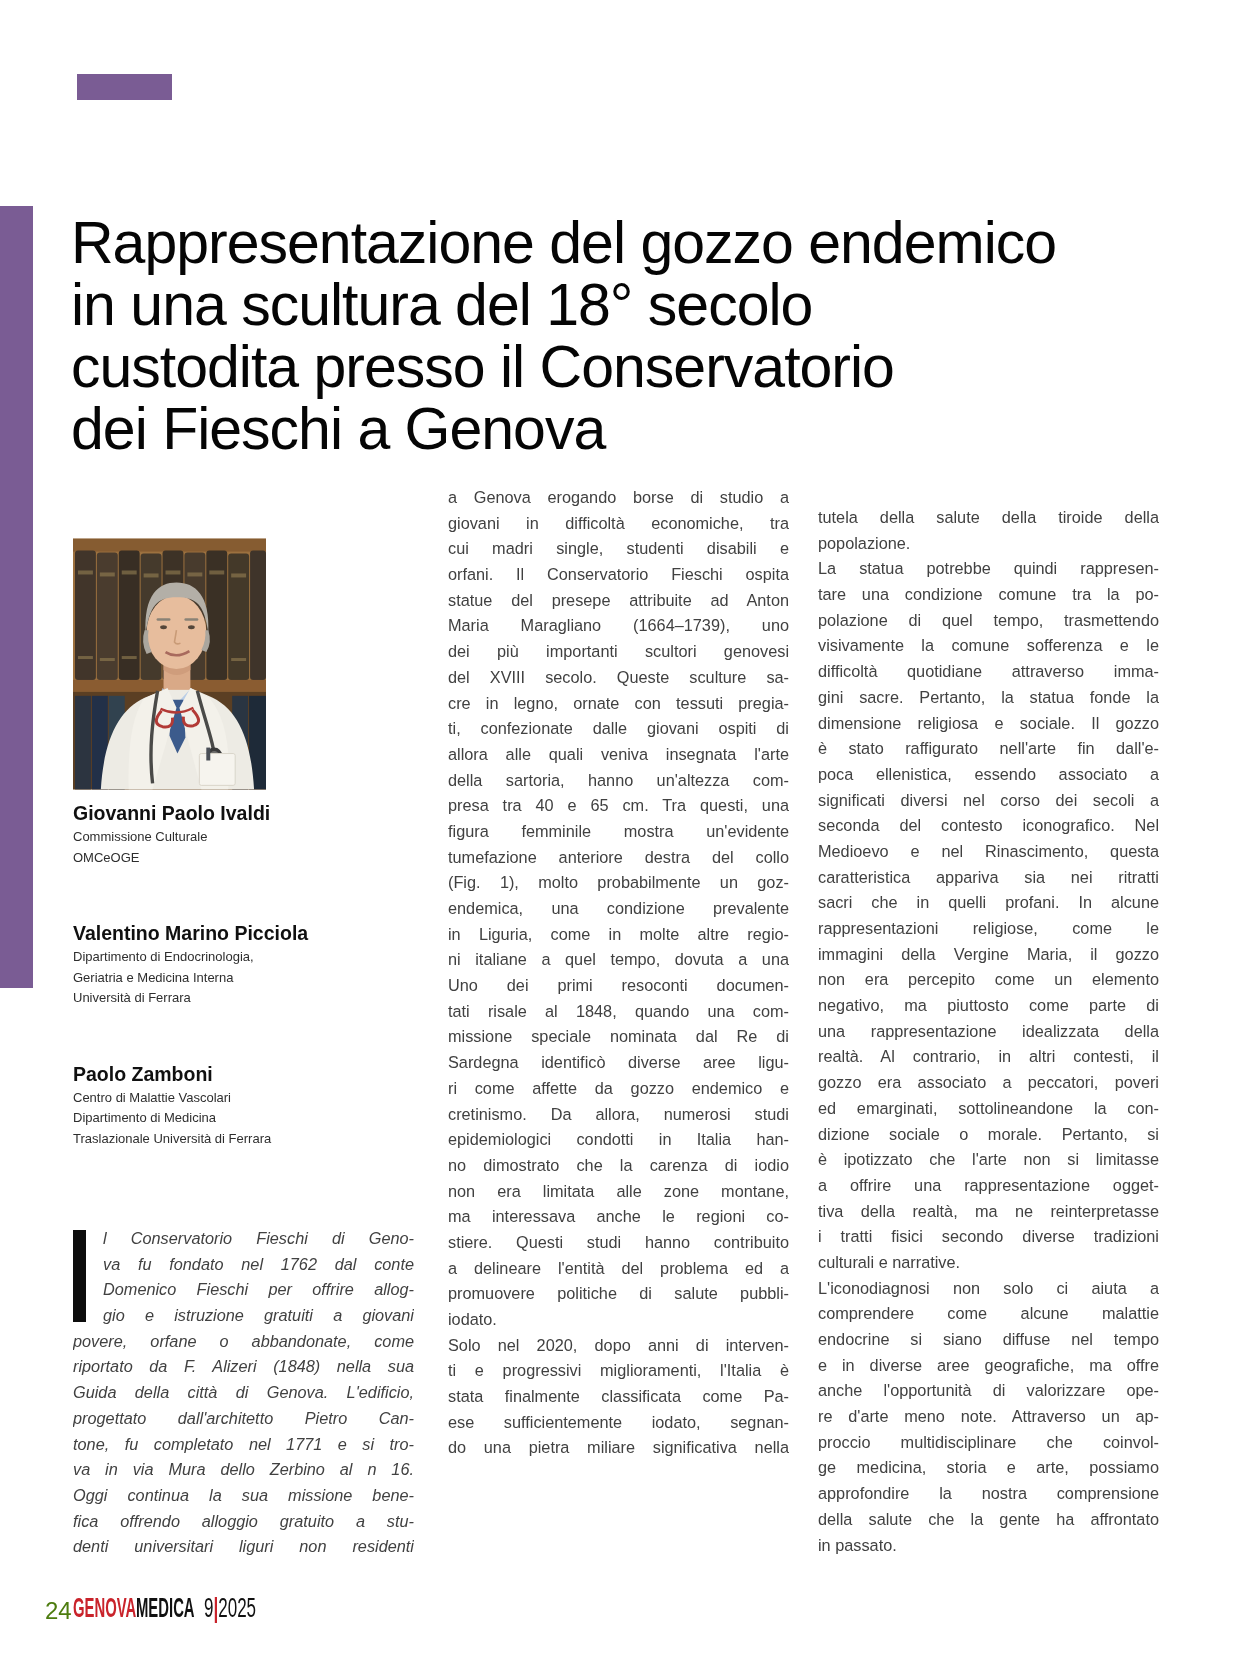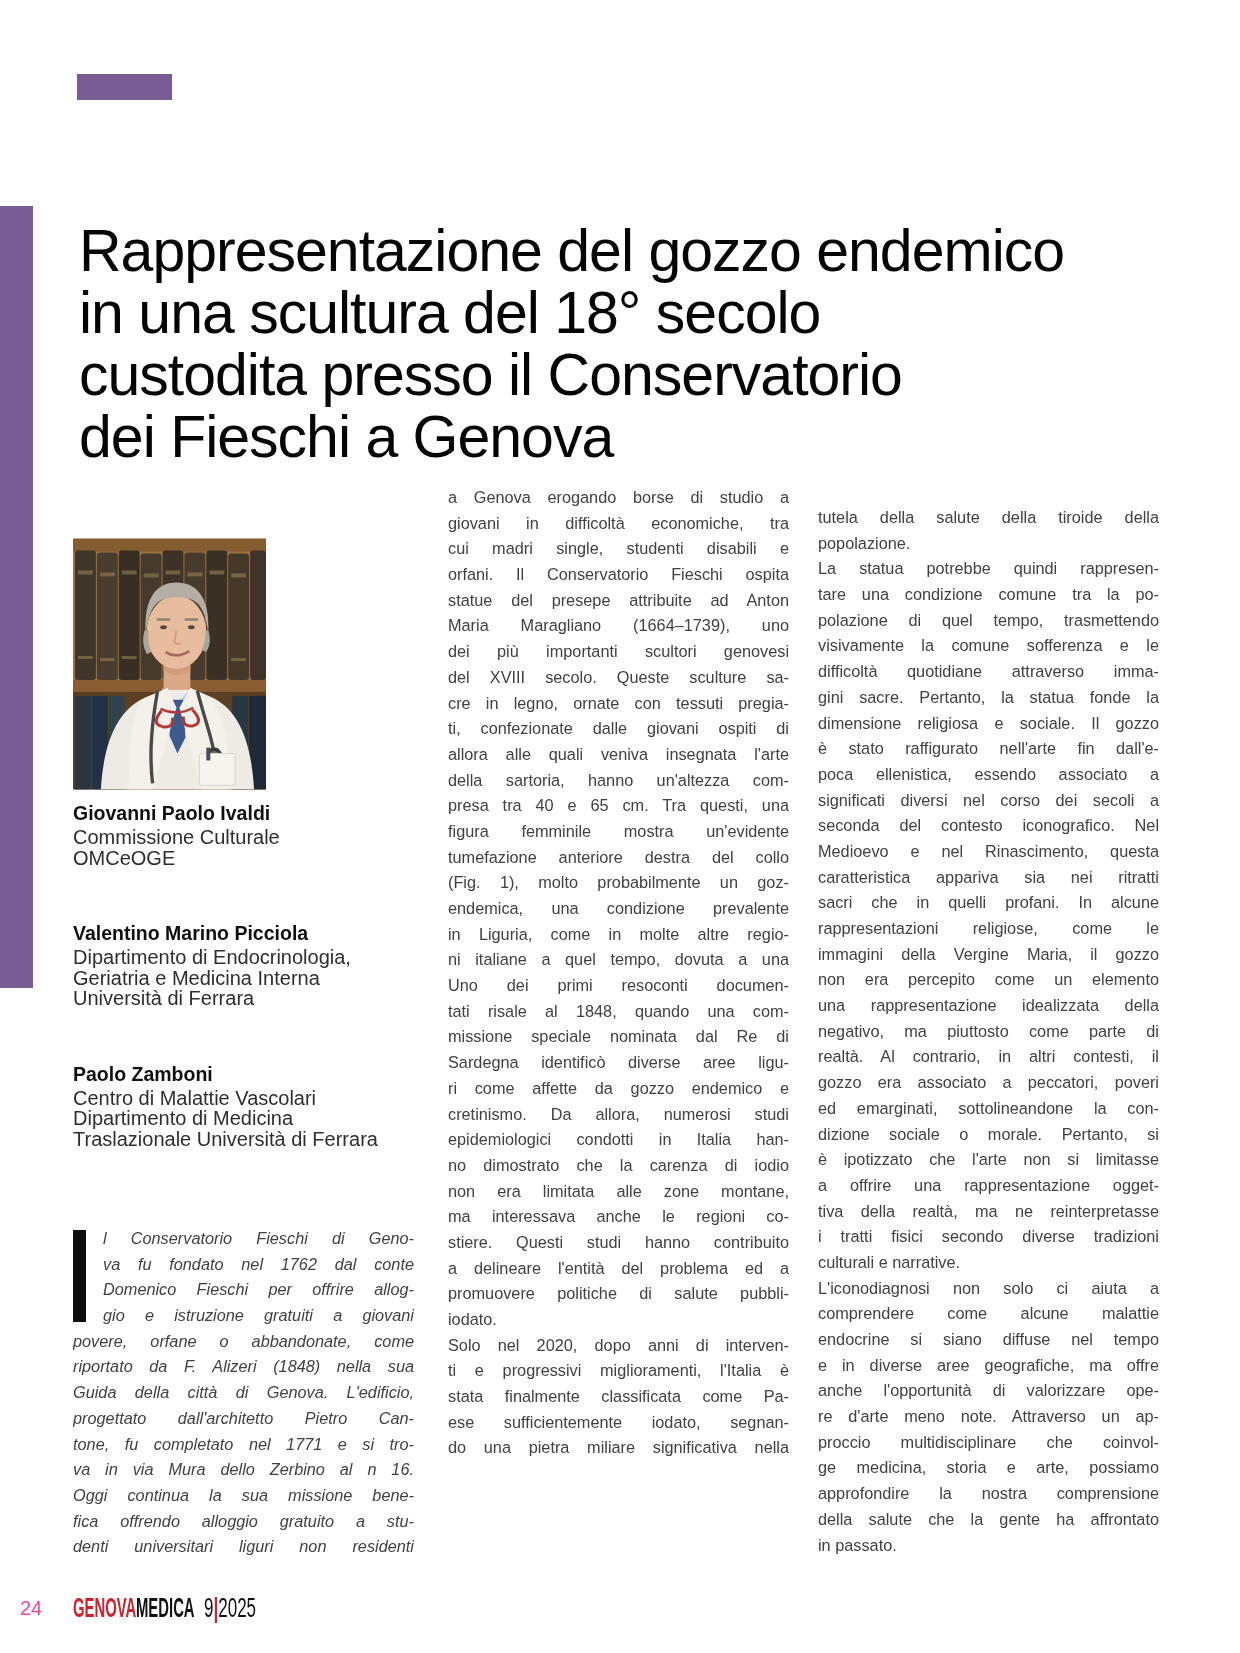--- a/index.html
+++ b/index.html
@@ -10,51 +10,51 @@
   }
   .page{position:relative;width:1240px;height:1653px;background:#fff;overflow:hidden;}
 
   
   .left-accent-bar{position:absolute;left:0;top:206px;width:33px;height:782px;background:#7a5c94;}
   .kicker-rect{position:absolute;left:77px;top:74px;width:95px;height:26px;background:#7a5c94;}
 
   
   .kicker{position:absolute;left:73px;top:104px;margin:0;
     font-size:38px;font-weight:700;color:#0c0c0c;letter-spacing:-0.5px;}
-  .title{position:absolute;left:71px;top:212px;margin:8px;width:1080px;
+  .title{position:absolute;left:71px;top:212px;margin:0;width:1080px;
     font-size:59px;line-height:62px;font-weight:500;color:#050505;
     letter-spacing:-1px;white-space:pre-line;}
 
   
   .author-photo{position:absolute;left:73px;top:538px;width:193px;height:252px;overflow:hidden;}
   .author-photo svg{display:block;width:100%;height:100%;}
   .author-list{position:absolute;left:73px;top:801px;width:335px;}
   .author-block{margin-bottom:53px;}
   .author-name{font-size:19.5px;font-weight:700;color:#101010;line-height:24px;margin-bottom:2px;}
-  .author-affiliation{font-size:20px;font-weight:300;color:#2e2e2e;line-height:20.5px;}
+  .author-affiliation{font-size:13px;font-weight:300;color:#2e2e2e;line-height:20.5px;}
 
   
   .body-col{position:absolute;width:341px;}
   .col-1{left:73px;top:1226px;font-style:italic;}
   .col-2{left:448px;top:485px;}
   .col-3{left:818px;top:505px;}
   .bline{
     font-size:16.3px;line-height:25.7px;height:25.7px;overflow:hidden;
     font-weight:300;color:#414141;
     text-align:justify;text-align-last:justify;
   }
   .bline.para-end{text-align-last:left;}
   .drop-cap{
     float:left;width:13px;height:92px;background:#0d0d0d;
     margin:4px 17px 5px 0;
   }
   .sr{position:absolute;width:1px;height:1px;overflow:hidden;clip:rect(0 0 0 0);white-space:nowrap;}
 
   
-  .page-number{position:absolute;left:20px;top:1597px;font-size:20px;color:#ec4899;font-weight:400;}
+  .page-number{position:absolute;left:45px;top:1597px;font-size:24px;color:#4d7c0f;font-weight:400;}
   .logo-part{position:absolute;top:1593px;font-size:27px;font-weight:700;
     transform:scaleX(0.55);transform-origin:left center;white-space:nowrap;letter-spacing:0;}
   .logo-genova{left:73px;color:#c9232b;}
   .logo-medica{left:136px;color:#111111;}
   .logo-issue{left:204px;transform:scaleX(0.63);font-weight:400;color:#111111;}
   .logo-issue .sep{color:#c9232b;font-weight:700;}
 </style>
 </head>
 <body>
 
@@ -237,22 +237,22 @@
       <div class="bline">è stato raffigurato nell'arte fin dall'e-</div>
       <div class="bline">poca ellenistica, essendo associato a</div>
       <div class="bline">significati diversi nel corso dei secoli a</div>
       <div class="bline">seconda del contesto iconografico. Nel</div>
       <div class="bline">Medioevo e nel Rinascimento, questa</div>
       <div class="bline">caratteristica appariva sia nei ritratti</div>
       <div class="bline">sacri che in quelli profani. In alcune</div>
       <div class="bline">rappresentazioni religiose, come le</div>
       <div class="bline">immagini della Vergine Maria, il gozzo</div>
       <div class="bline">non era percepito come un elemento</div>
+      <div class="bline">negativo, ma piuttosto come parte di</div>
       <div class="bline">una rappresentazione idealizzata della</div>
-      <div class="bline">negativo, ma piuttosto come parte di</div>
       <div class="bline">realtà. Al contrario, in altri contesti, il</div>
       <div class="bline">gozzo era associato a peccatori, poveri</div>
       <div class="bline">ed emarginati, sottolineandone la con-</div>
       <div class="bline">dizione sociale o morale. Pertanto, si</div>
       <div class="bline">è ipotizzato che l'arte non si limitasse</div>
       <div class="bline">a offrire una rappresentazione ogget-</div>
       <div class="bline">tiva della realtà, ma ne reinterpretasse</div>
       <div class="bline">i tratti fisici secondo diverse tradizioni</div>
       <div class="bline para-end">culturali e narrative.</div>
       <div class="bline">L'iconodiagnosi non solo ci aiuta a</div>

